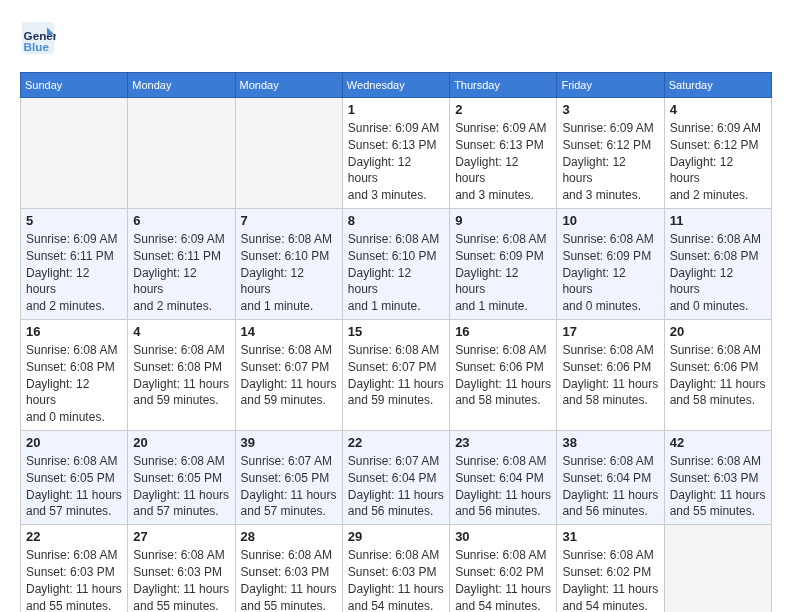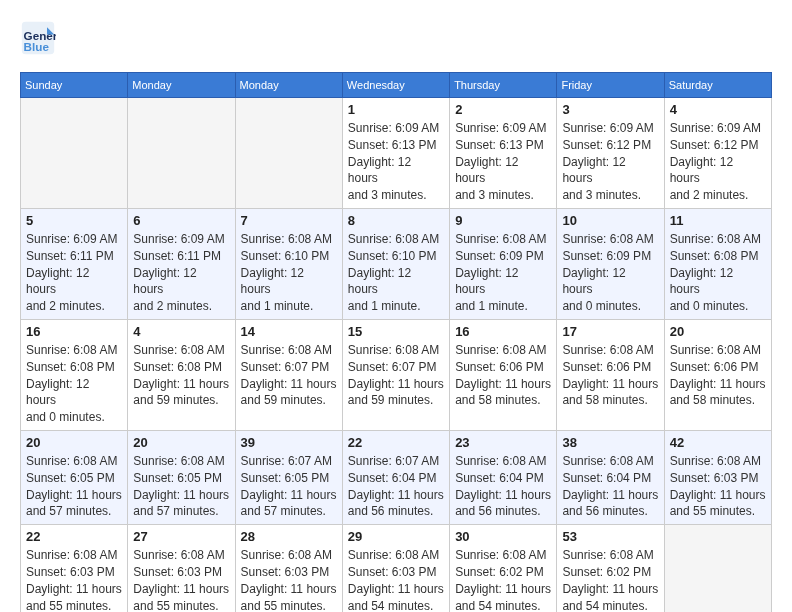--- a/index.html
+++ b/index.html
@@ -335,21 +335,21 @@
 and 54 minutes.</div>
           </td>
           <td>
             <span class="day-num">30</span>
             <div class="day-info" style="white-space: pre-line;">Sunrise: 6:08 AM
 Sunset: 6:02 PM
 Daylight: 11 hours
 and 54 minutes.</div>
           </td>
           <td>
-            <span class="day-num">53</span>
+            <span class="day-num">31</span>
             <div class="day-info" style="white-space: pre-line;">Sunrise: 6:08 AM
 Sunset: 6:02 PM
 Daylight: 11 hours
 and 54 minutes.</div>
           </td>
           <td class="empty"></td>
         </tr>
       </tbody>
   </table>
 </div>

